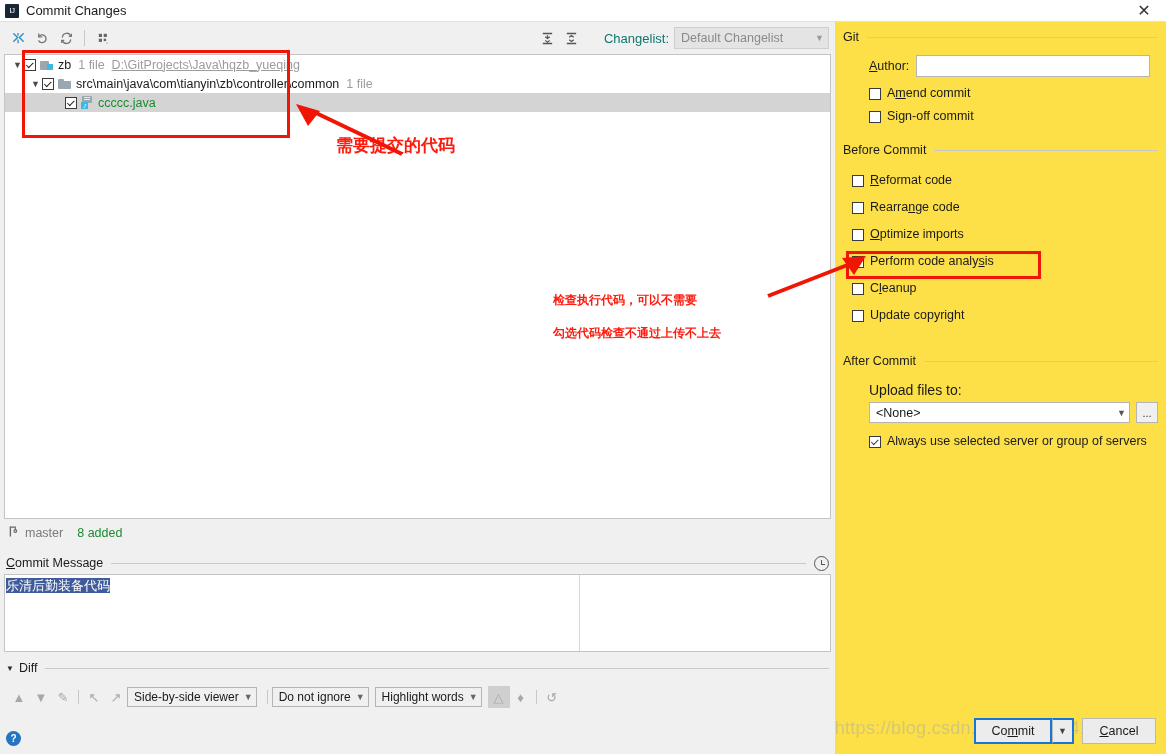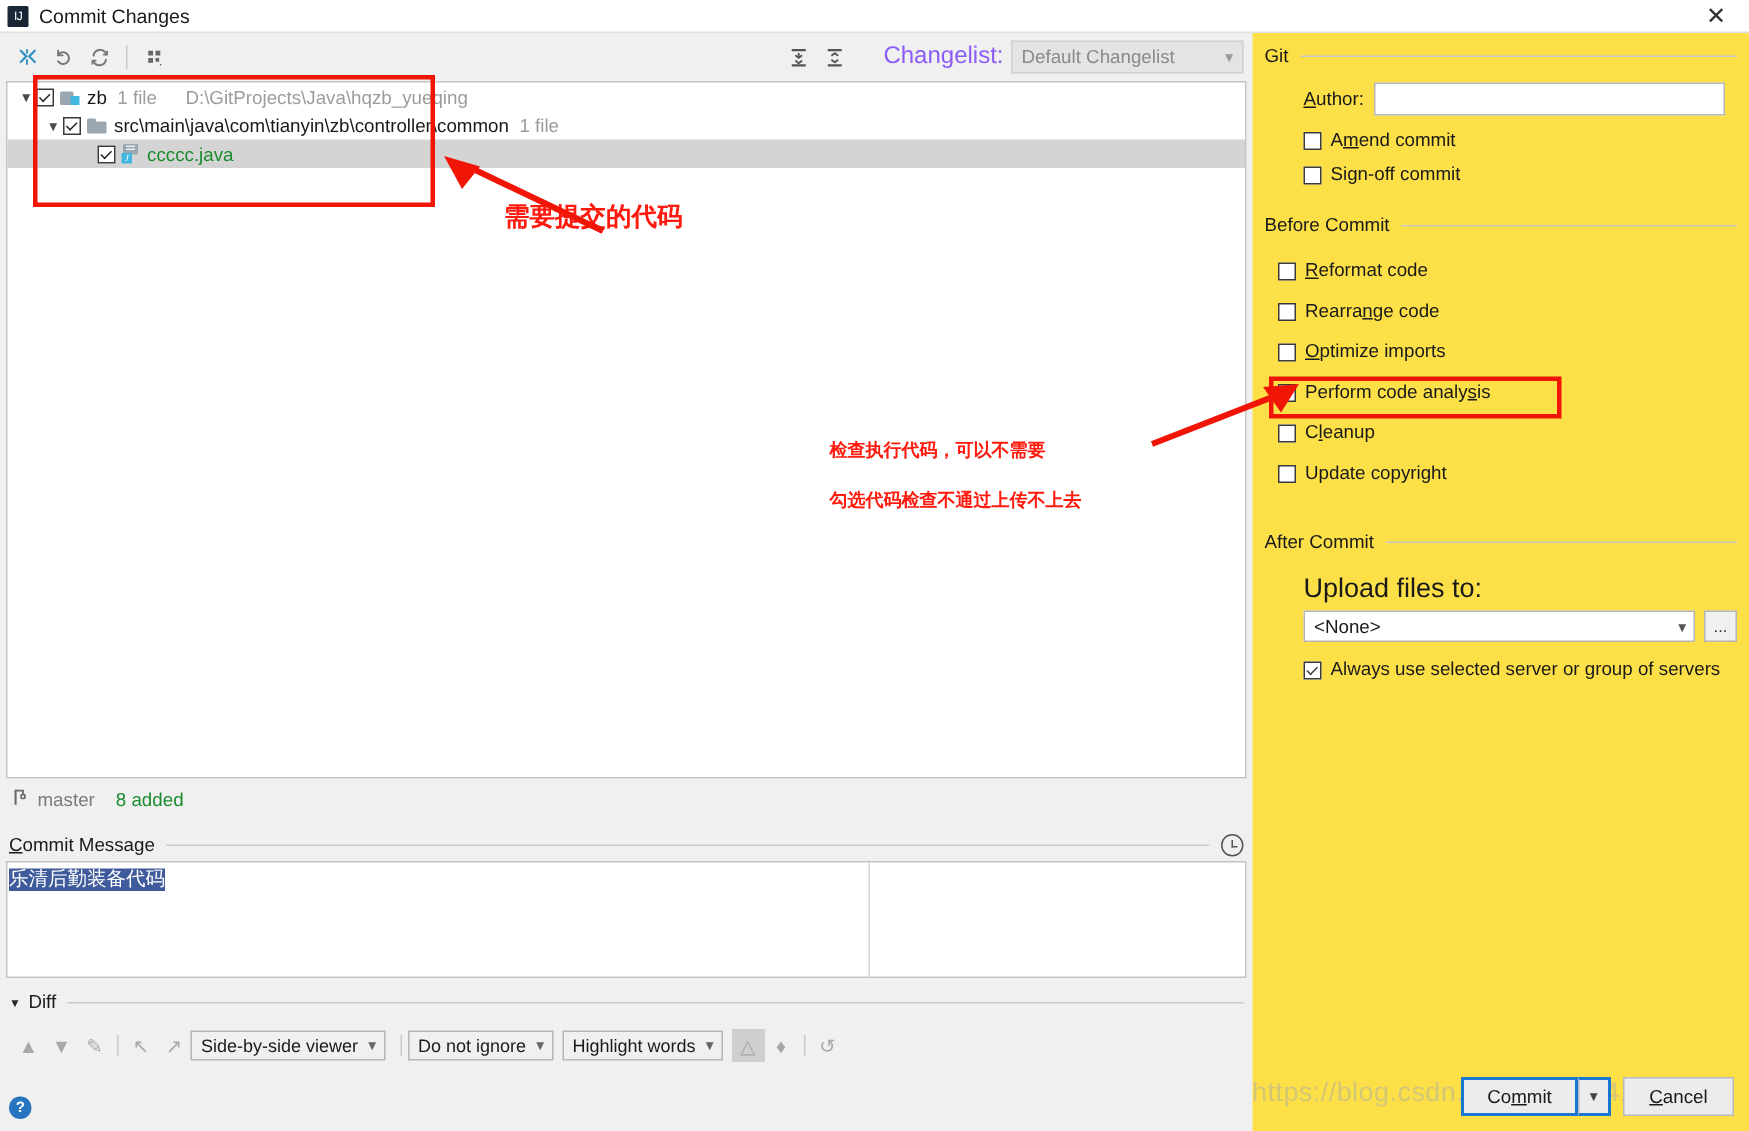--- a/index.html
+++ b/index.html
@@ -46,21 +46,21 @@
   .toolbar {
     height:32px; display:flex; align-items:center;
     padding:0 6px; background:#f0f0f0; flex:none;
   }
   .tb-btn {
     width:24px; height:24px; display:flex; align-items:center; justify-content:center;
     cursor:pointer; flex:none;
   }
   .tb-sep { width:1px; height:16px; background:#c8c8c8; margin:0 6px; flex:none; }
   .tb-spacer { flex:1; }
-  .changelist-label { font-size:16px; margin:0 5px 0 20px; color:#8b5cf6; }
+  .changelist-label { font-size:13px; margin:0 5px 0 20px; color:#0f766e; }
   .changelist-combo {
     width:155px; height:22px; background:#e4e4e4; border:1px solid #cfcfcf;
     display:flex; align-items:center; padding:0 4px 0 6px;
     font-size:12.5px; color:#8a8a8a; cursor:default;
   }
   .changelist-combo .cl-txt { flex:1; white-space:nowrap; overflow:hidden; }
   .combo-arrow { color:#9a9a9a; font-size:9px; margin-left:4px; }
 
   
   .tree-panel {
@@ -94,21 +94,21 @@
   .ico-java { width:13px; height:13px; }
   .ico-java .j1 { position:absolute; left:1px; top:0px; width:10px; height:7px; background:#9aa7b0; border-radius:1px; }
   .ico-java .j1b { position:absolute; left:3px; top:1px; width:6px; height:1px; background:#e8eef2; }
   .ico-java .j1c { position:absolute; left:3px; top:3px; width:6px; height:1px; background:#e8eef2; }
   .ico-java .j2 { position:absolute; left:0px; top:6px; width:7px; height:7px; background:#40b6e0;
                   color:#fff; font-size:6px; display:flex; align-items:flex-end; justify-content:center;
                   font-family:"Liberation Serif", serif; }
   .node-name { color:#1a1a1a; }
   .node-name.green { color:#1a8c2e; }
   .node-meta { color:#9c9c9c; margin-left:7px; }
-  .node-path { color:#9c9c9c; margin-left:19px; }
+  .node-path { color:#9c9c9c; margin-left:7px;text-decoration:underline; }
 
   
   .anno-box {
     position:absolute; border:3px solid #f01505; pointer-events:none; z-index:30;
   }
   .anno-text {
     position:absolute; color:#ff1a0d; font-weight:bold;
     font-family:"DejaVu Sans", sans-serif; z-index:31; white-space:pre; line-height:1.35;
   }
   .anno-arrow { position:absolute; z-index:31; pointer-events:none; }
@@ -189,21 +189,21 @@
     flex:none; margin-right:6px; cursor:pointer; position:relative;
   }
   .rc-box.checked::after {
     content:""; width:6px; height:3px;
     border-left:1.6px solid #3c3c3c; border-bottom:1.6px solid #3c3c3c;
     transform:rotate(-45deg) translate(0px,-1px);
   }
   .rc-lbl { font-size:12.5px; white-space:nowrap; cursor:pointer; }
   .rc-lbl u { text-decoration:underline; }
   .link { color:#2e7bd1; margin-left:5px; cursor:pointer; font-size:12.5px; }
-  .upload-lbl { font-size:18px; margin:12px 0 4px 26px; }
+  .upload-lbl { font-size:14px; margin:12px 0 4px 26px; }
   .upload-row { display:flex; align-items:center; margin-left:26px; }
   .upload-combo {
     flex:1; height:21px; background:#fff; border:1px solid #b5b5b5;
     display:flex; align-items:center; padding:0 3px 0 6px;
     font-size:12.5px; cursor:pointer;
   }
   .upload-combo .uc-txt { flex:1; }
   .upload-combo .uc-arr { color:#555; font-size:9px; }
   .dots-btn {
     width:22px; height:21px; margin-left:6px; background:#f0f0f0; border:1px solid #b5b5b5;

